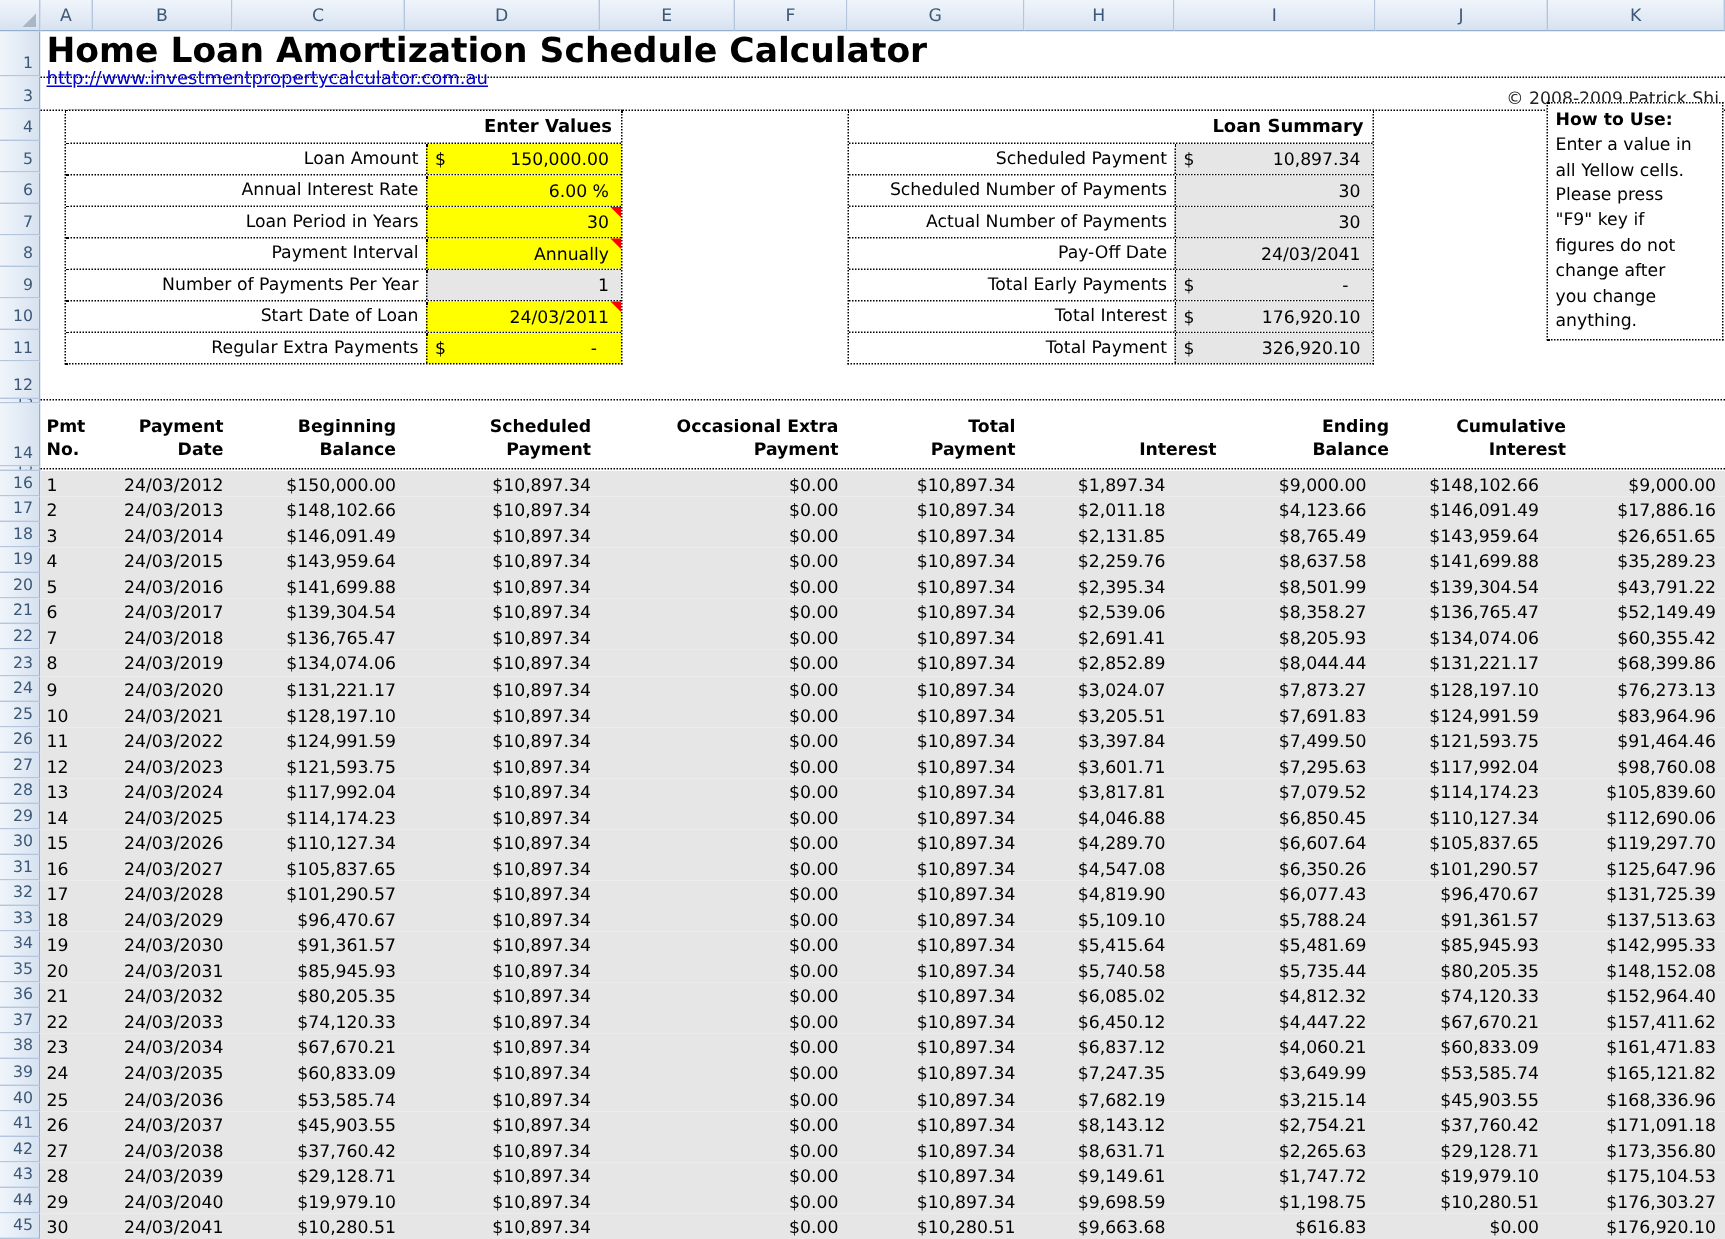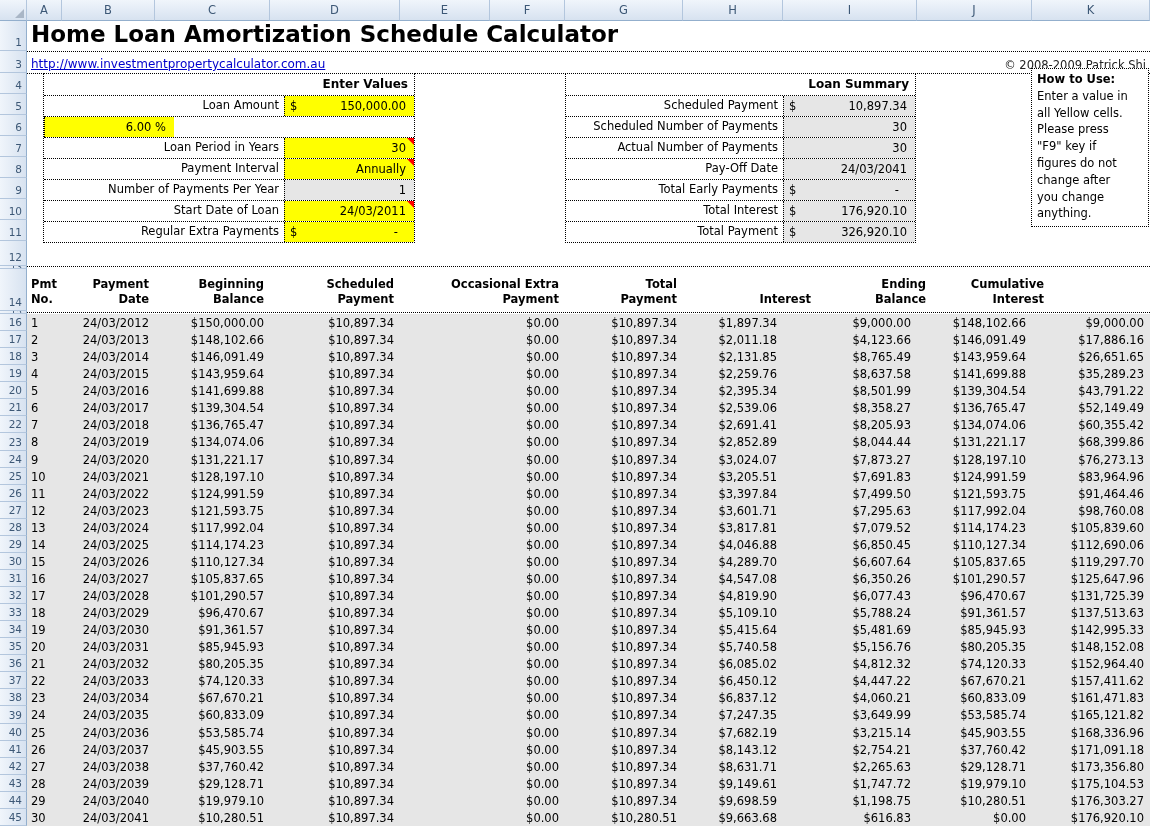--- a/index.html
+++ b/index.html
@@ -17,21 +17,21 @@
   #row-strip{position:absolute;top:21px;left:0;width:27px;height:805px;}
   .row-cell{box-sizing:border-box;background:linear-gradient(to right,#f0f5fb,#d7e2f0);
          border-right:1px solid #93afcd;border-bottom:1px solid #b3c6dd;
          font-size:10.5px;color:#3d5876;display:flex;align-items:flex-end;justify-content:flex-end;
          padding:0 4px 2px 0;overflow:hidden;}
   .row-hidden{padding:0 4px 0 0;align-items:center;font-size:9px;line-height:8px;}
   
   #content{position:absolute;left:27px;top:21px;width:1123px;height:805px;background:#fff;}
   .dotline{position:absolute;left:0;width:1123px;height:0;border-top:1px dotted #000;}
   #sheet-title{position:absolute;left:4px;top:0px;font-size:23px;font-weight:bold;white-space:nowrap;}
-  #site-link{position:absolute;left:4px;top:36px;font-size:12px;color:#0000cc;text-decoration:underline;white-space:nowrap;}
+  #site-link{position:absolute;left:4px;top:24px;font-size:12px;color:#0000cc;text-decoration:underline;white-space:nowrap;}
   #copyright{position:absolute;right:4px;top:37px;font-size:11.5px;color:#222;white-space:nowrap;}
   
   .ebox{position:absolute;box-sizing:border-box;border:1px dotted #000;background:#fff;}
   #ev-box{left:16px;top:52px;width:372px;height:170px;}
   #sum-box{left:538px;top:52px;width:351px;height:170px;}
   .box-head{height:21px;box-sizing:border-box;font-weight:bold;font-size:12px;
          text-align:right;padding-right:6px;line-height:20px;}
   .box-row{display:flex;height:21px;box-sizing:border-box;border-top:1px dotted #000;align-items:stretch;}
   .box-label{flex:1;font-size:11.5px;text-align:right;padding-right:5px;line-height:19px;white-space:nowrap;overflow:hidden;}
   .box-value{box-sizing:border-box;border-left:1px dotted #000;display:flex;align-items:center;position:relative;}
@@ -141,20 +141,21 @@
       <div class="box-head">Enter Values</div>
       <div id="ev-rows">
           <div class="box-row">
             <div class="box-label">Loan Amount</div>
             <div class="box-value cell-yellow">
               <div class="prefix">$</div>
               <div class="val">150,000.00</div>
             </div>
           </div>
           <div class="box-row">
+            <div class="box-label">Annual Interest Rate</div>
             <div class="box-value cell-yellow">
               <div class="val">6.00 %</div>
             </div>
           </div>
           <div class="box-row">
             <div class="box-label">Loan Period in Years</div>
             <div class="box-value cell-yellow">
               <div class="val">30</div>
               <div class="marker"></div>
             </div>
@@ -523,21 +524,21 @@
           <div class="td c9">$142,995.33</div>
         </div>
         <div class="trow">
           <div class="td c0 left">20</div>
           <div class="td c1">24/03/2031</div>
           <div class="td c2">$85,945.93</div>
           <div class="td c3">$10,897.34</div>
           <div class="td c4">$0.00</div>
           <div class="td c5">$10,897.34</div>
           <div class="td c6">$5,740.58</div>
-          <div class="td c7">$5,156.76</div>
+          <div class="td c7">$5,735.44</div>
           <div class="td c8">$80,205.35</div>
           <div class="td c9">$148,152.08</div>
         </div>
         <div class="trow">
           <div class="td c0 left">21</div>
           <div class="td c1">24/03/2032</div>
           <div class="td c2">$80,205.35</div>
           <div class="td c3">$10,897.34</div>
           <div class="td c4">$0.00</div>
           <div class="td c5">$10,897.34</div>

